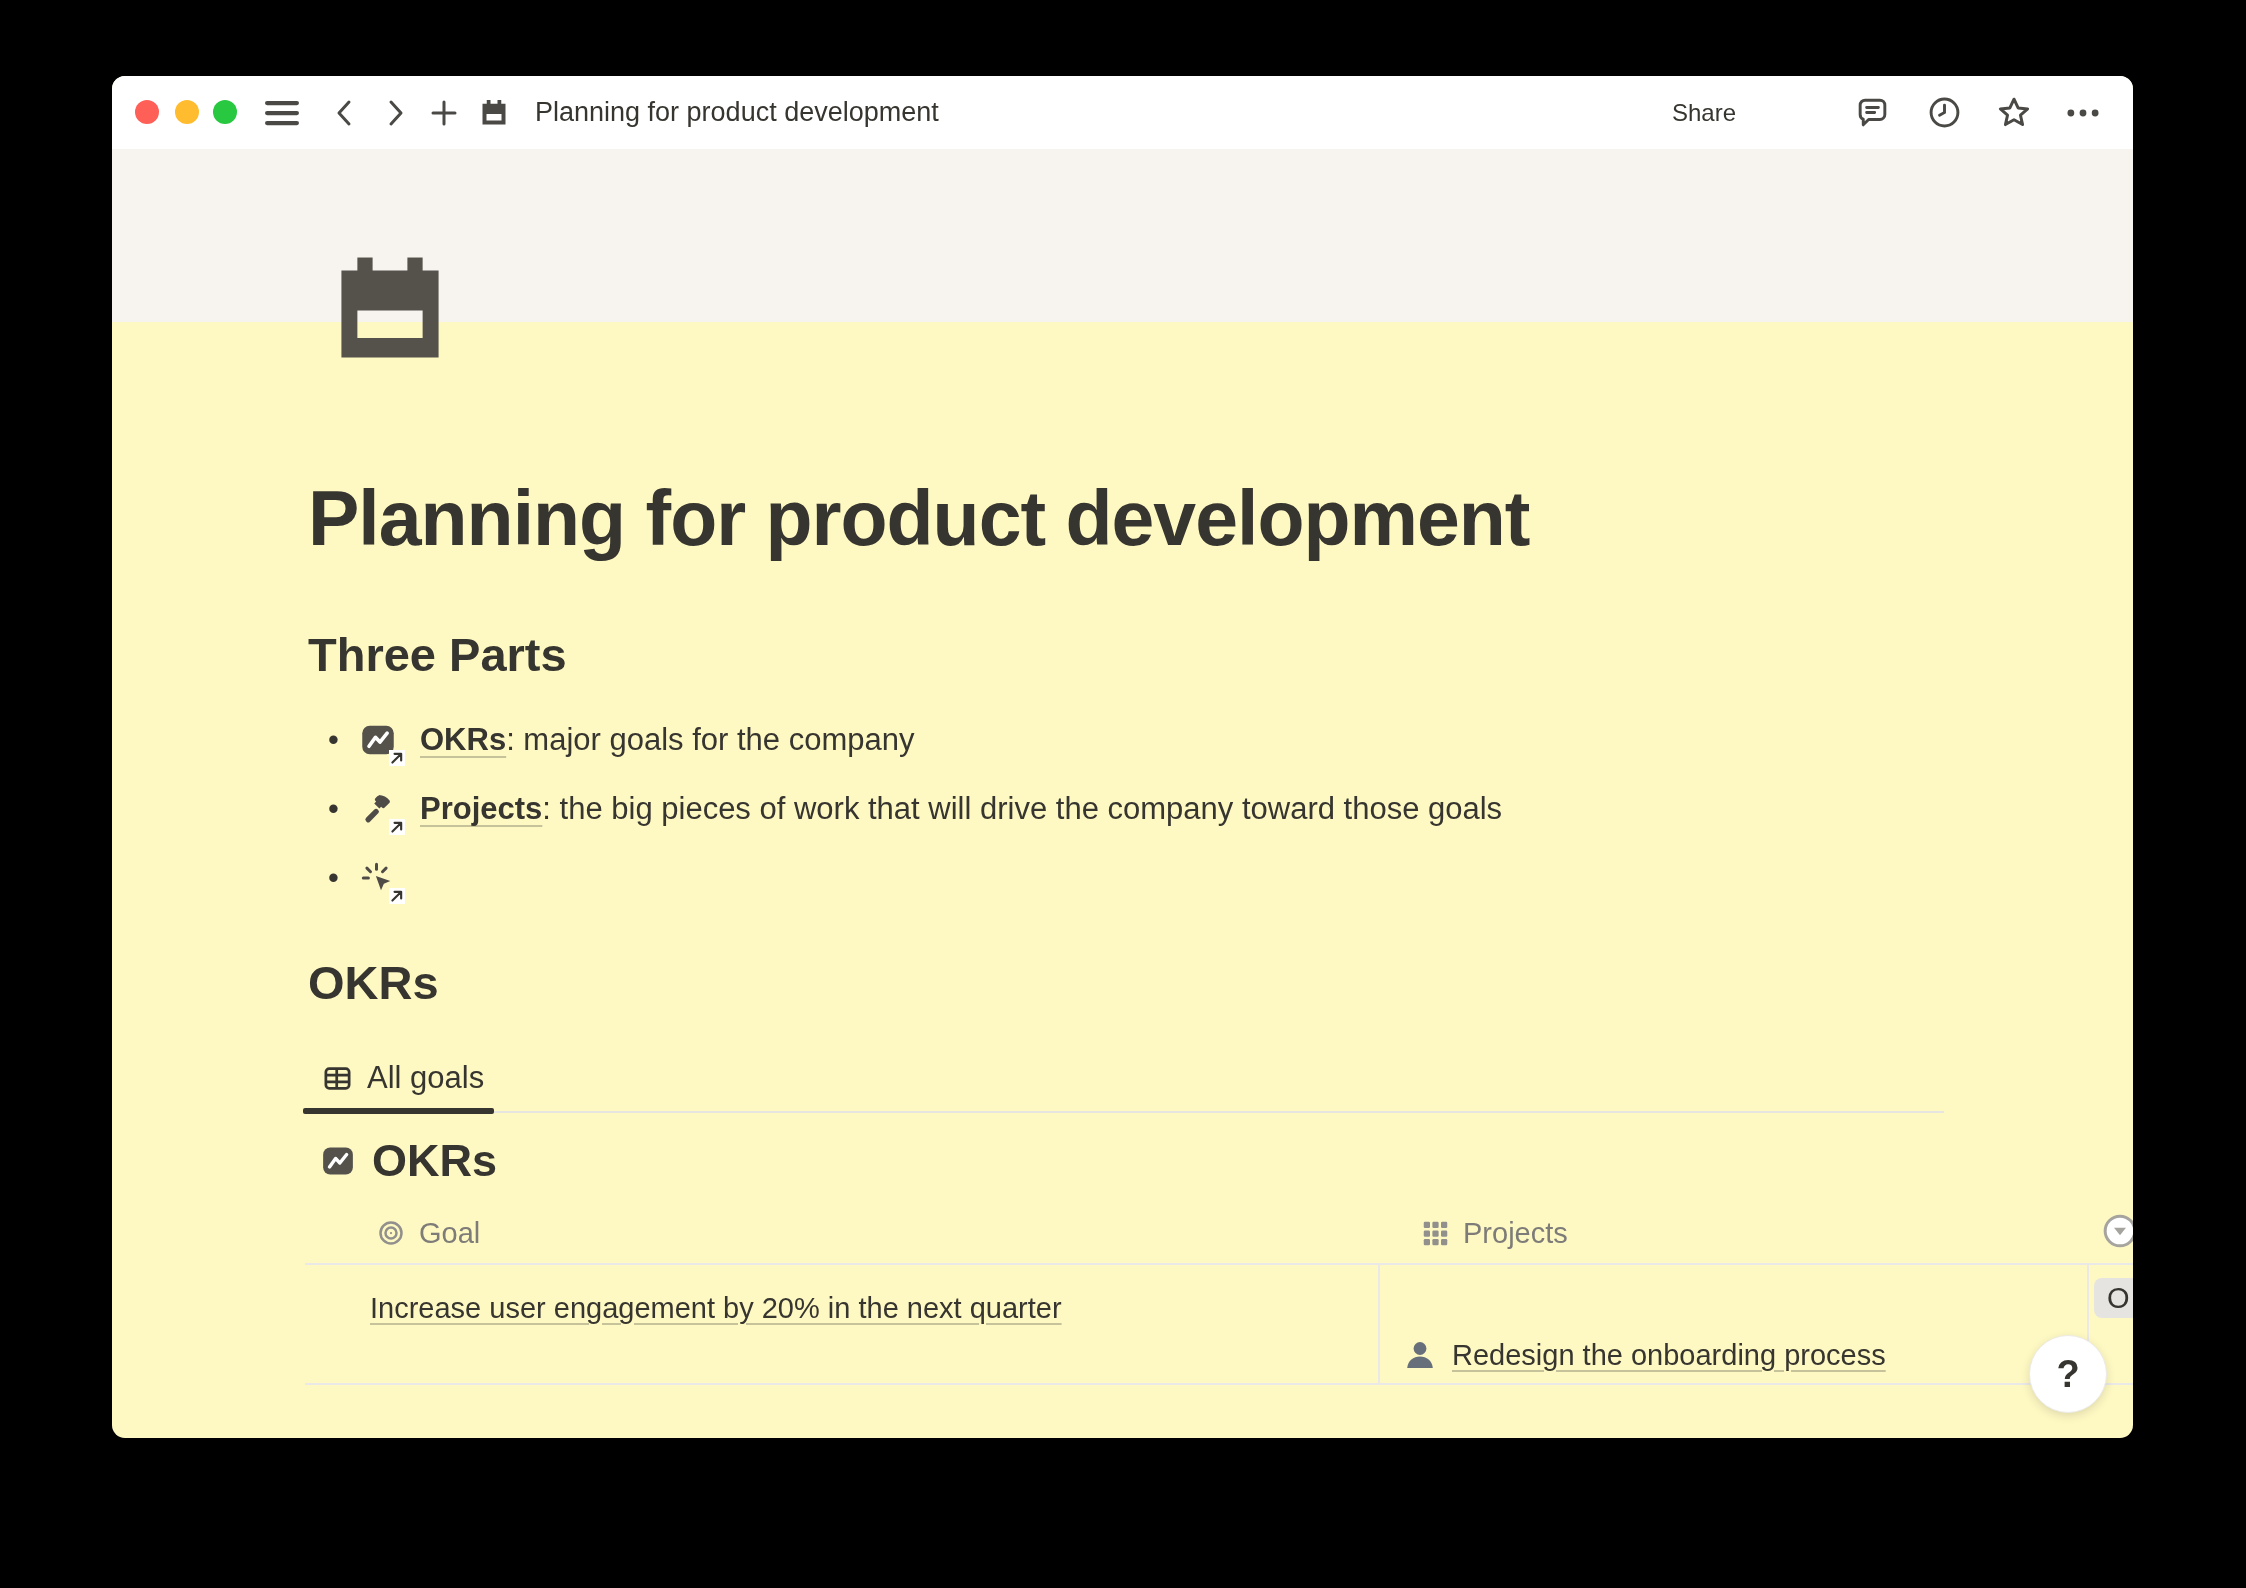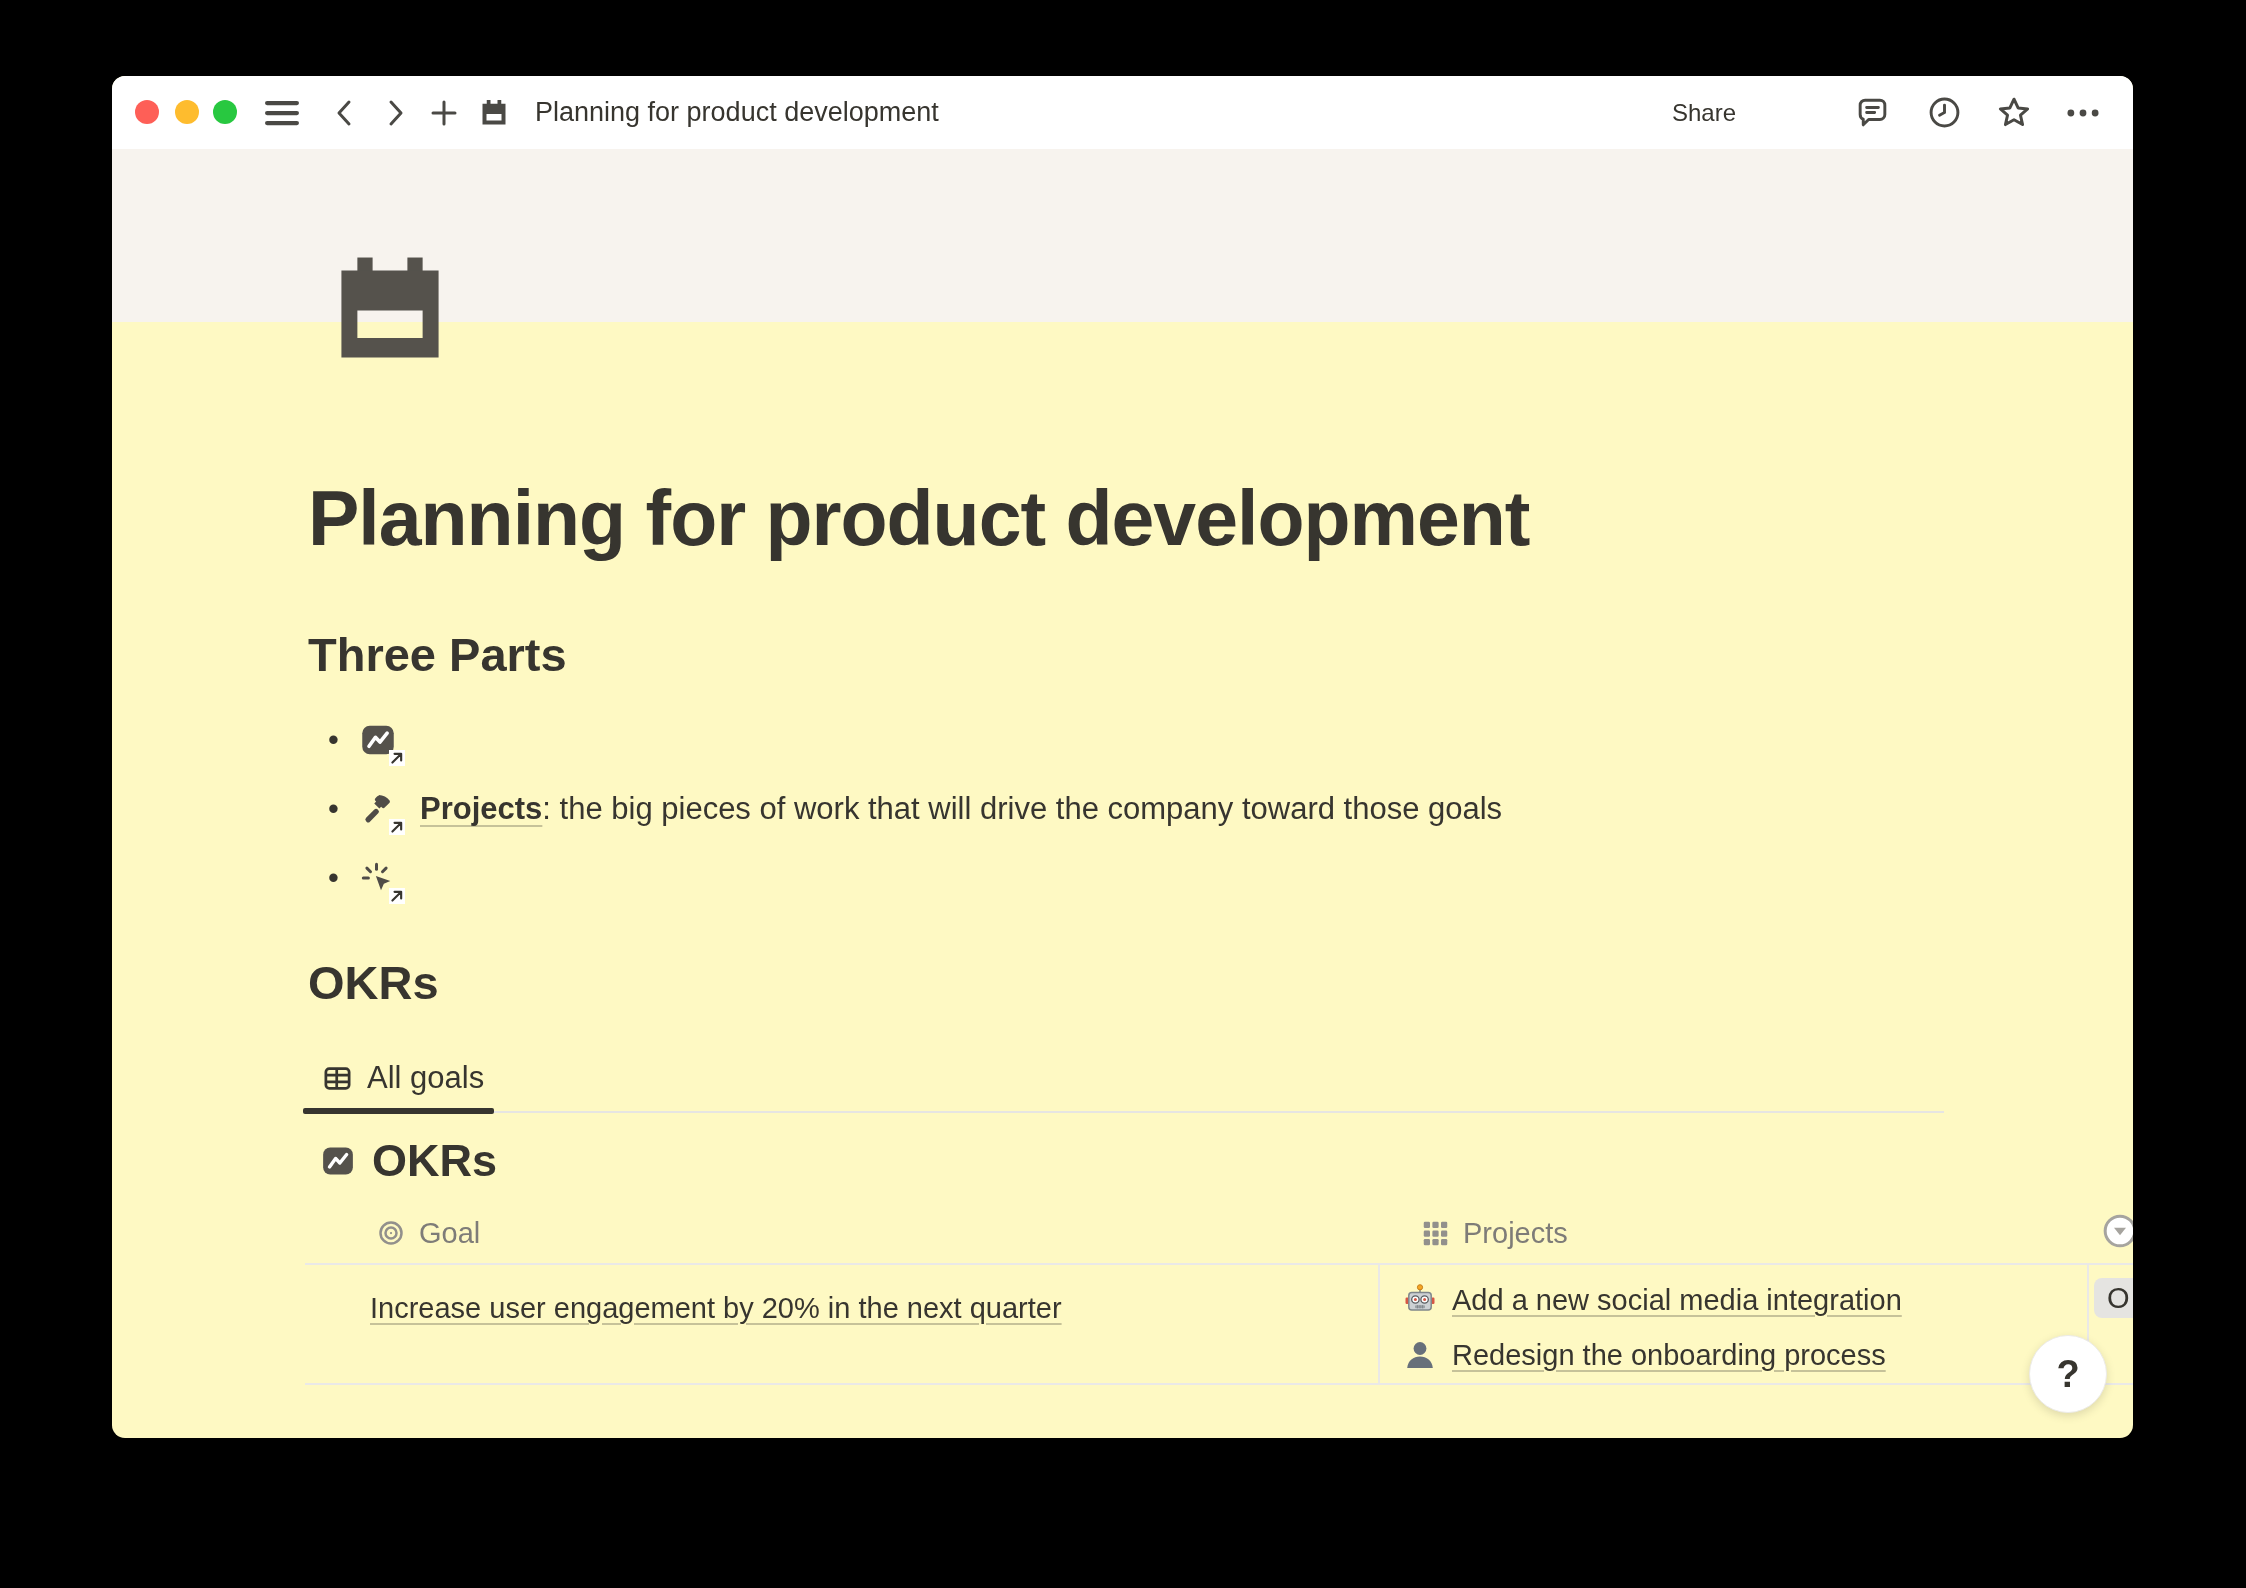--- a/index.html
+++ b/index.html
@@ -170,20 +170,21 @@
       <svg width="36" height="36" viewBox="0 0 24 24">
           <rect x="1.5" y="2.5" width="21" height="19" rx="5" fill="#55524C"></rect>
           <path d="M6 16.2l4.3-6 3 3.2 4.8-6" stroke="#fff" stroke-width="2.4" fill="none" stroke-linecap="round" stroke-linejoin="round"></path>
         </svg>
       <span class="alias">
           <svg width="16" height="16" viewBox="0 0 15 15">
             <path d="M3.2 11.8L11 4M5.2 3.6h6.2v6.2" stroke="#37352F" stroke-width="2" fill="none" stroke-linecap="round" stroke-linejoin="round"></path>
           </svg>
         </span>
     </span>
+    <span class="btext"><span class="plink">OKRs</span><span>: major goals for the company</span></span>
   </div>
 
   <div class="bullet-row b2">
     <span class="bdot">•</span>
     <span class="icon-wrap">
       <svg width="36" height="36" viewBox="0 0 24 24">
           <g fill="#4F4C47">
             <path d="M12.5 2.6c2.9.1 5.6 1.4 7.2 3.7.35.5.3 1.2-.15 1.65l-3.1 3.1c-.5.5-1.3.5-1.8 0l-.55-.55-1.2 1.2-3.4-3.4 1.25-1.25-.5-.5c-.5-.5-.5-1.3 0-1.8l1.1-1.1c.3-.3.7-.55 1.15-.55z"></path>
             <rect x="2.6" y="14.6" width="11" height="3.6" rx="1.6" transform="rotate(-45 8.1 16.4)"></rect>
           </g>
@@ -279,36 +280,20 @@
           <path d="M11 2.8v3.4"></path>
           <path d="M4.6 5.4l2.4 2.4"></path>
           <path d="M2.2 12h3.4"></path>
           <path d="M17.4 5.4L15 7.8"></path>
         </g>
         <path d="M10.6 10.6l9.6 3.4-4.3 1.9-1.9 4.3z" fill="#4F4C47"></path>
       </svg>
     <span class="tlink">Increase user engagement by 20% in the next quarter</span>
   </div>
 
-  <div class="cell-line proj1">
-    <svg width="36" height="36" viewBox="0 0 36 36">
-        <line x1="18" y1="6.5" x2="18" y2="11" stroke="#7F868B" stroke-width="1.6"></line>
-        <circle cx="18" cy="5.3" r="2.6" fill="#F5A623" stroke="#C77F1A" stroke-width="1"></circle>
-        <rect x="3.5" y="15.5" width="3.2" height="6.5" rx="1.2" fill="#D65745"></rect>
-        <rect x="29.3" y="15.5" width="3.2" height="6.5" rx="1.2" fill="#D65745"></rect>
-        <rect x="6.8" y="10.5" width="22.4" height="17.5" rx="3" fill="#CDD1D4" stroke="#7F868B" stroke-width="1.5"></rect>
-        <circle cx="13.4" cy="17.5" r="3.7" fill="#fff" stroke="#565C60" stroke-width="1.3"></circle>
-        <circle cx="22.6" cy="17.5" r="3.7" fill="#fff" stroke="#565C60" stroke-width="1.3"></circle>
-        <circle cx="13.4" cy="17.5" r="1.5" fill="#D65745"></circle>
-        <circle cx="22.6" cy="17.5" r="1.5" fill="#D65745"></circle>
-        <rect x="13" y="23.2" width="10" height="3.1" rx="1" fill="#9AA0A4"></rect>
-        <path d="M15.5 23.2v3.1M18 23.2v3.1M20.5 23.2v3.1" stroke="#7F868B" stroke-width="0.9"></path>
-      </svg>
-    <span class="tlink">Add a new social media integration</span>
-  </div>
 
   <div class="cell-line proj2">
     <svg width="36" height="36" viewBox="0 0 36 36">
         <circle cx="18" cy="11.5" r="6.4" fill="#67707A"></circle>
         <path d="M5.2 31c.8-7.6 6.1-11.5 12.8-11.5S30 23.4 30.8 31z" fill="#67707A"></path>
       </svg>
     <span class="tlink">Redesign the onboarding process</span>
   </div>
 
   <div class="status-pill">

